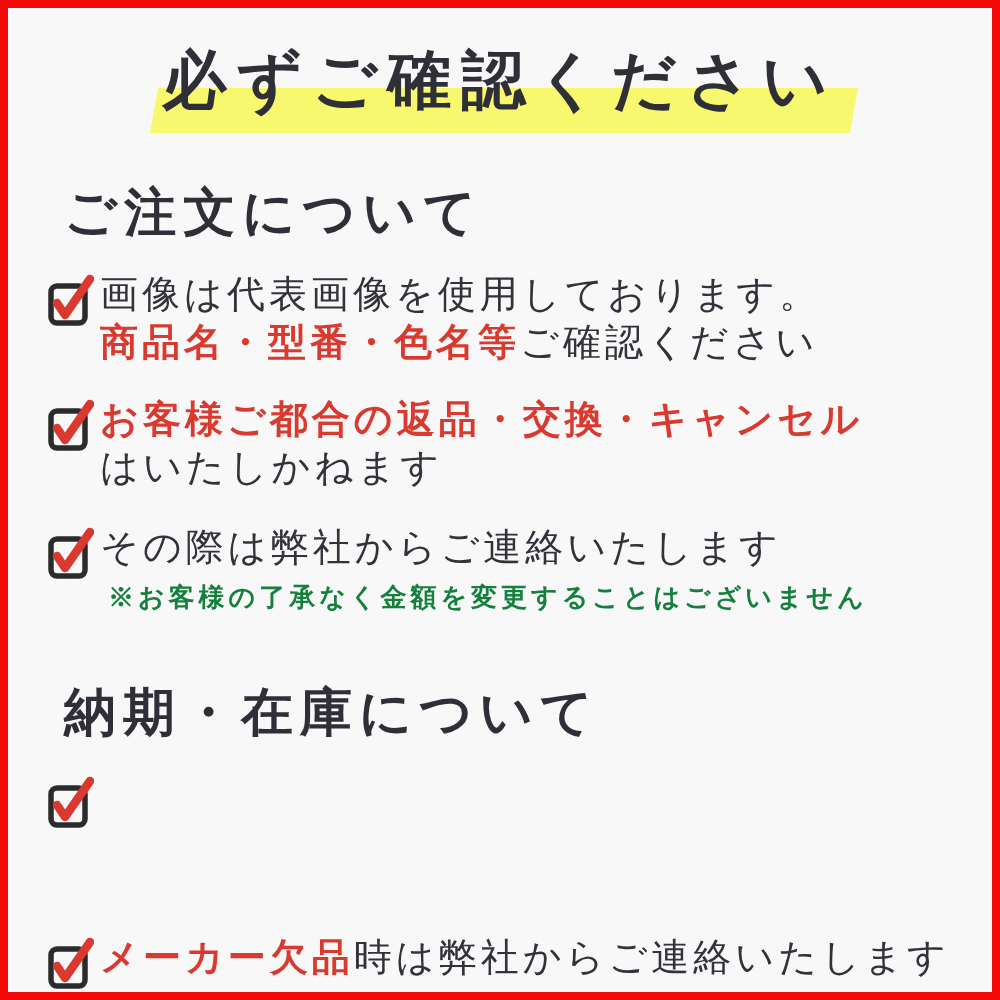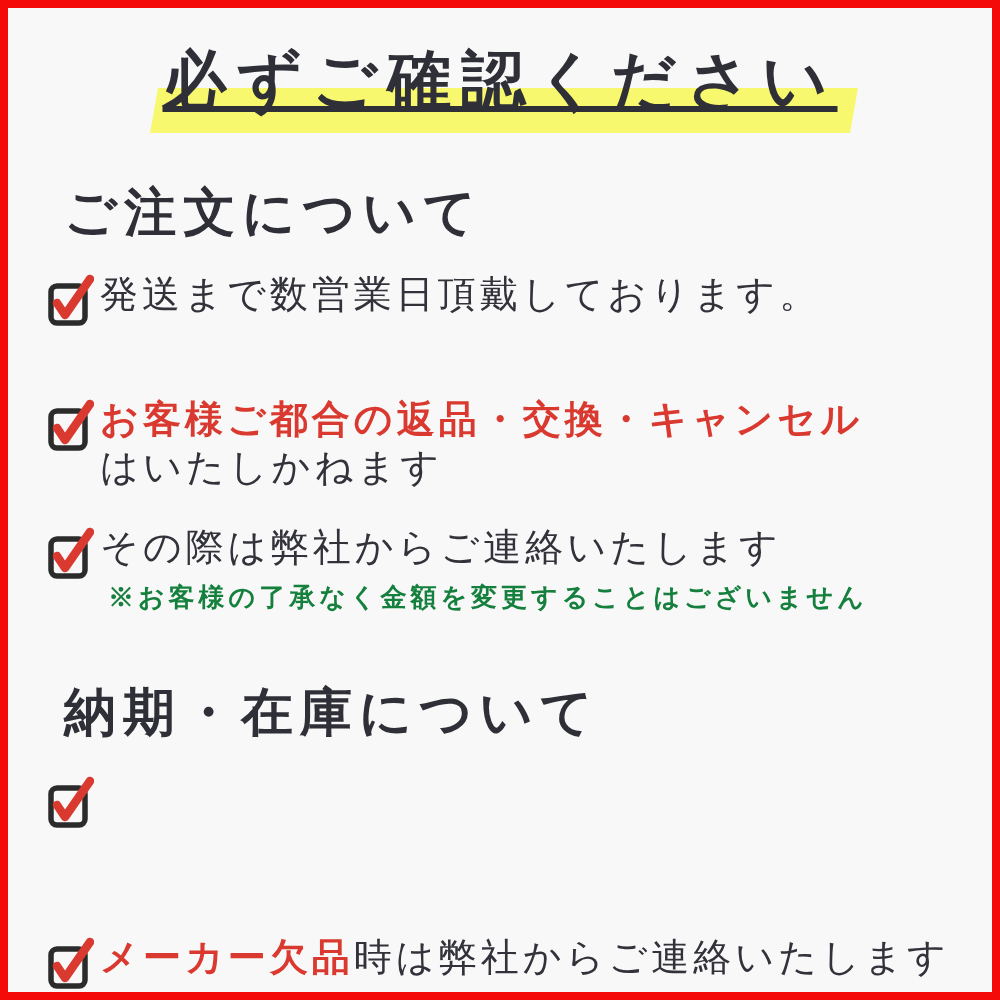--- a/index.html
+++ b/index.html
@@ -30,21 +30,20 @@
     top: 36px;
     left: 0;
     width: 100%;
     text-align: center;
     font-size: 64px;
     font-weight: 700;
     letter-spacing: 10px;
     line-height: 1.15;
     color: #2f2f37;
     white-space: nowrap;
-    text-decoration: underline;
   }
 
   
   .section-heading {
     position: absolute;
     left: 36px;
     font-size: 52px;
     font-weight: 700;
     letter-spacing: 7px;
     line-height: 1.1;
@@ -104,21 +103,24 @@
 
 <div id="heading-orders" class="section-heading">ご注文について</div>
 
 <div id="item-1" class="item">
   <svg class="checkbox" viewBox="0 0 46 56" xmlns="http://www.w3.org/2000/svg">
     <rect x="3" y="14" width="34" height="37" rx="6" fill="none" stroke="#2b2b2b" stroke-width="5.5"></rect>
     <path d="M9 31 L17 43 L42 7" fill="none" stroke="#d9392e" stroke-width="8.5" stroke-linecap="round" stroke-linejoin="round"></path>
   </svg>
   <div class="item-text">
     <div class="line">
-      <span>発送まで数営業日頂戴しております。</span>
+      <span>画像は代表画像を使用しております。</span>
+    </div>
+    <div class="line">
+      <span class="em">商品名・型番・色名等</span><span>ご確認ください</span>
     </div>
   </div>
 </div>
 
 <div id="item-2" class="item">
   <svg class="checkbox" viewBox="0 0 46 56" xmlns="http://www.w3.org/2000/svg">
     <rect x="3" y="14" width="34" height="37" rx="6" fill="none" stroke="#2b2b2b" stroke-width="5.5"></rect>
     <path d="M9 31 L17 43 L42 7" fill="none" stroke="#d9392e" stroke-width="8.5" stroke-linecap="round" stroke-linejoin="round"></path>
   </svg>
   <div class="item-text">

